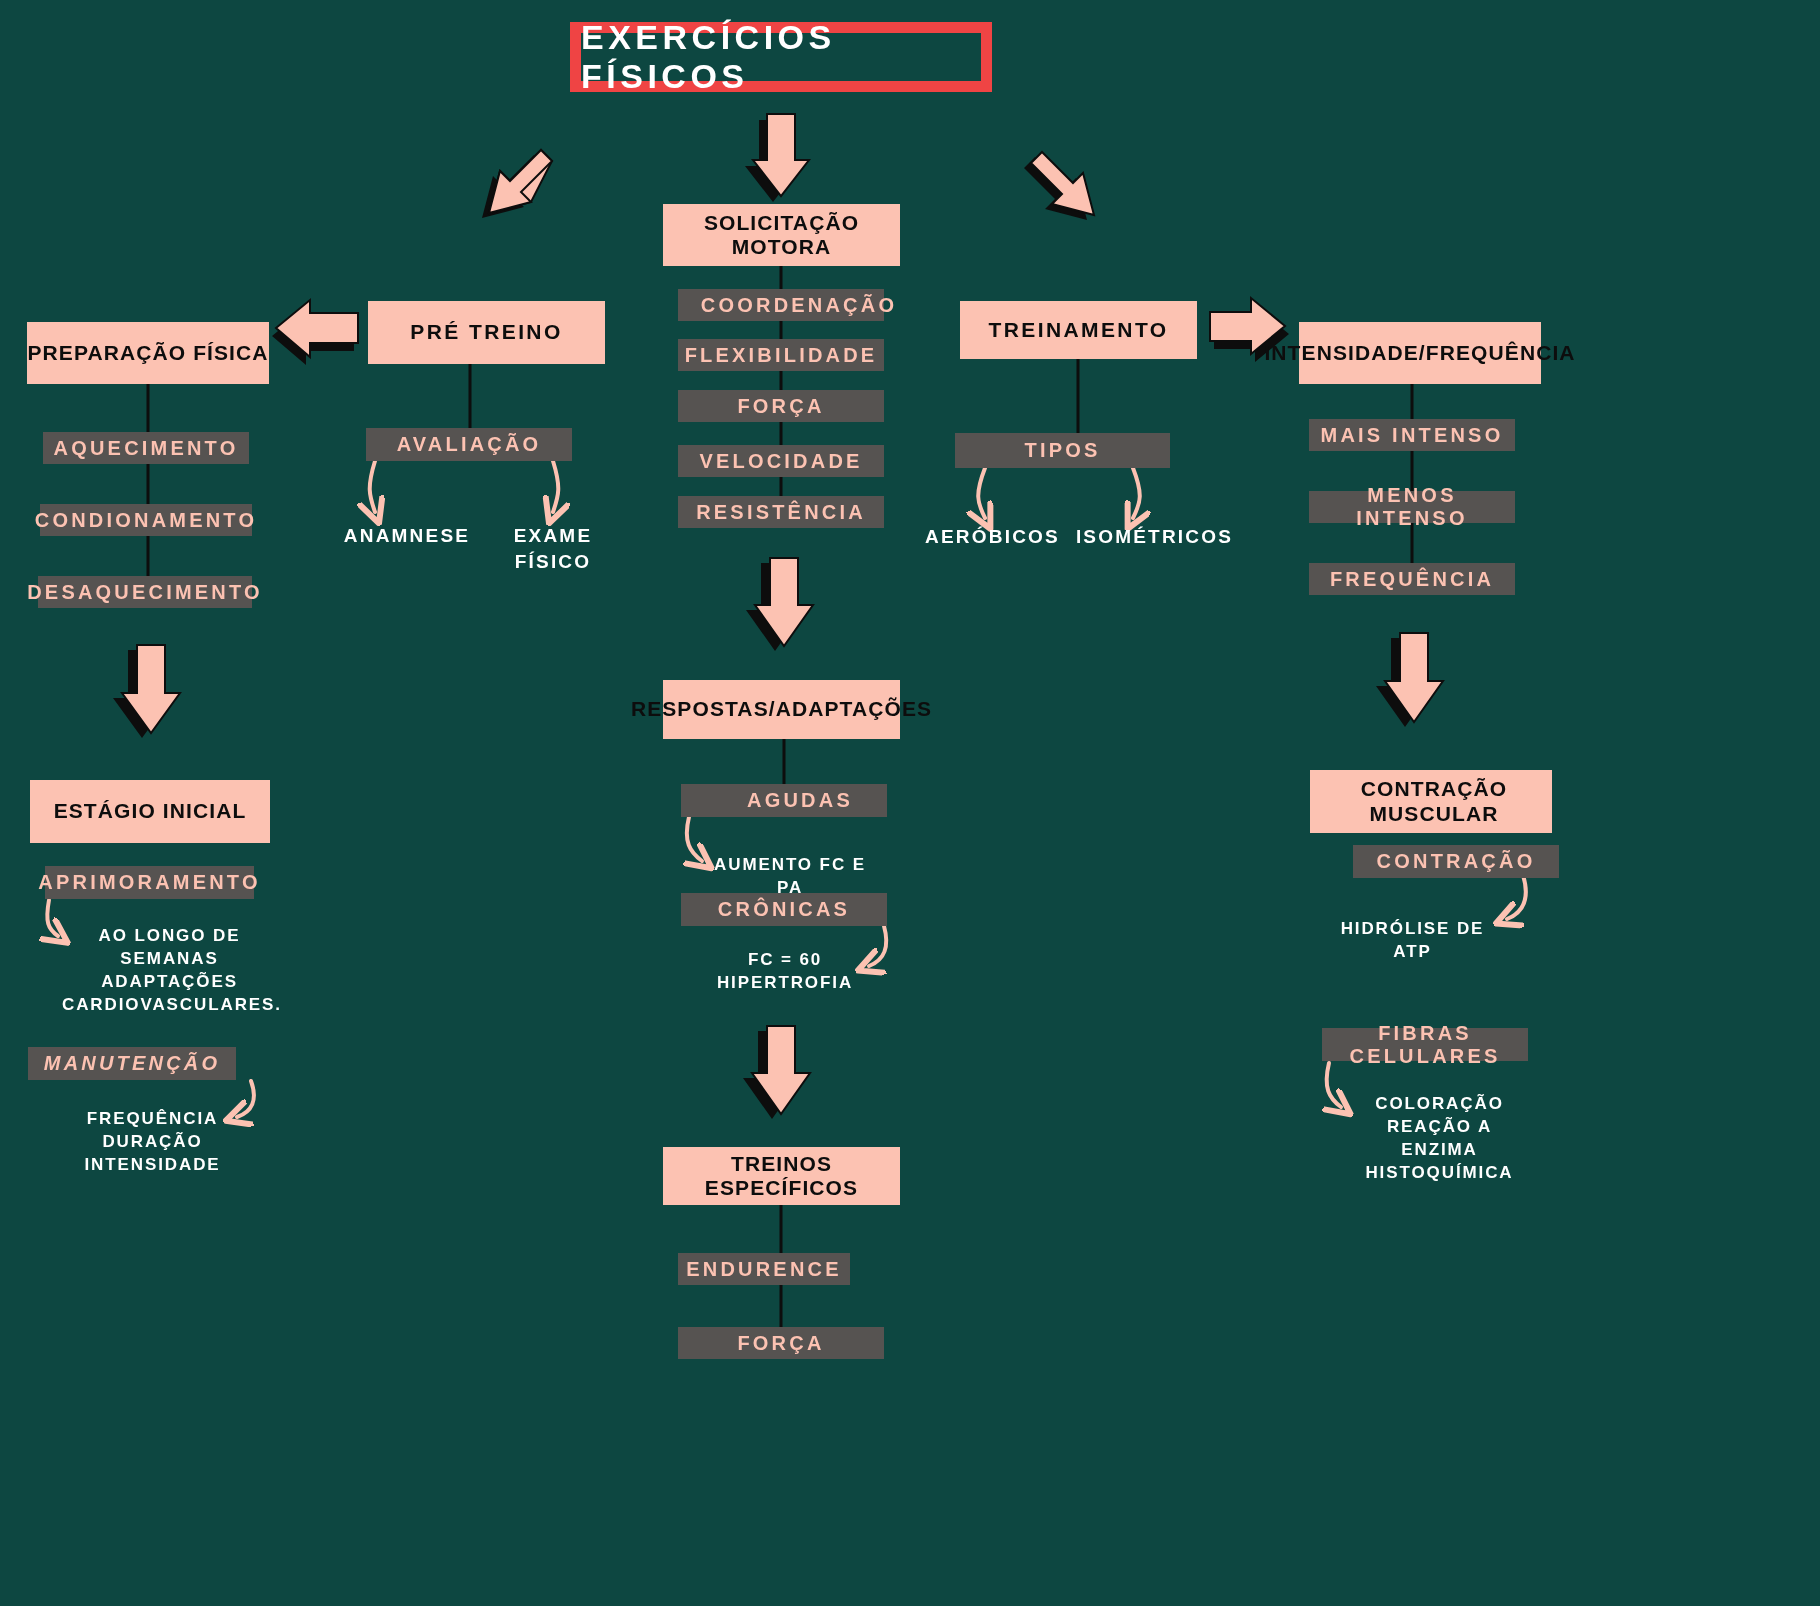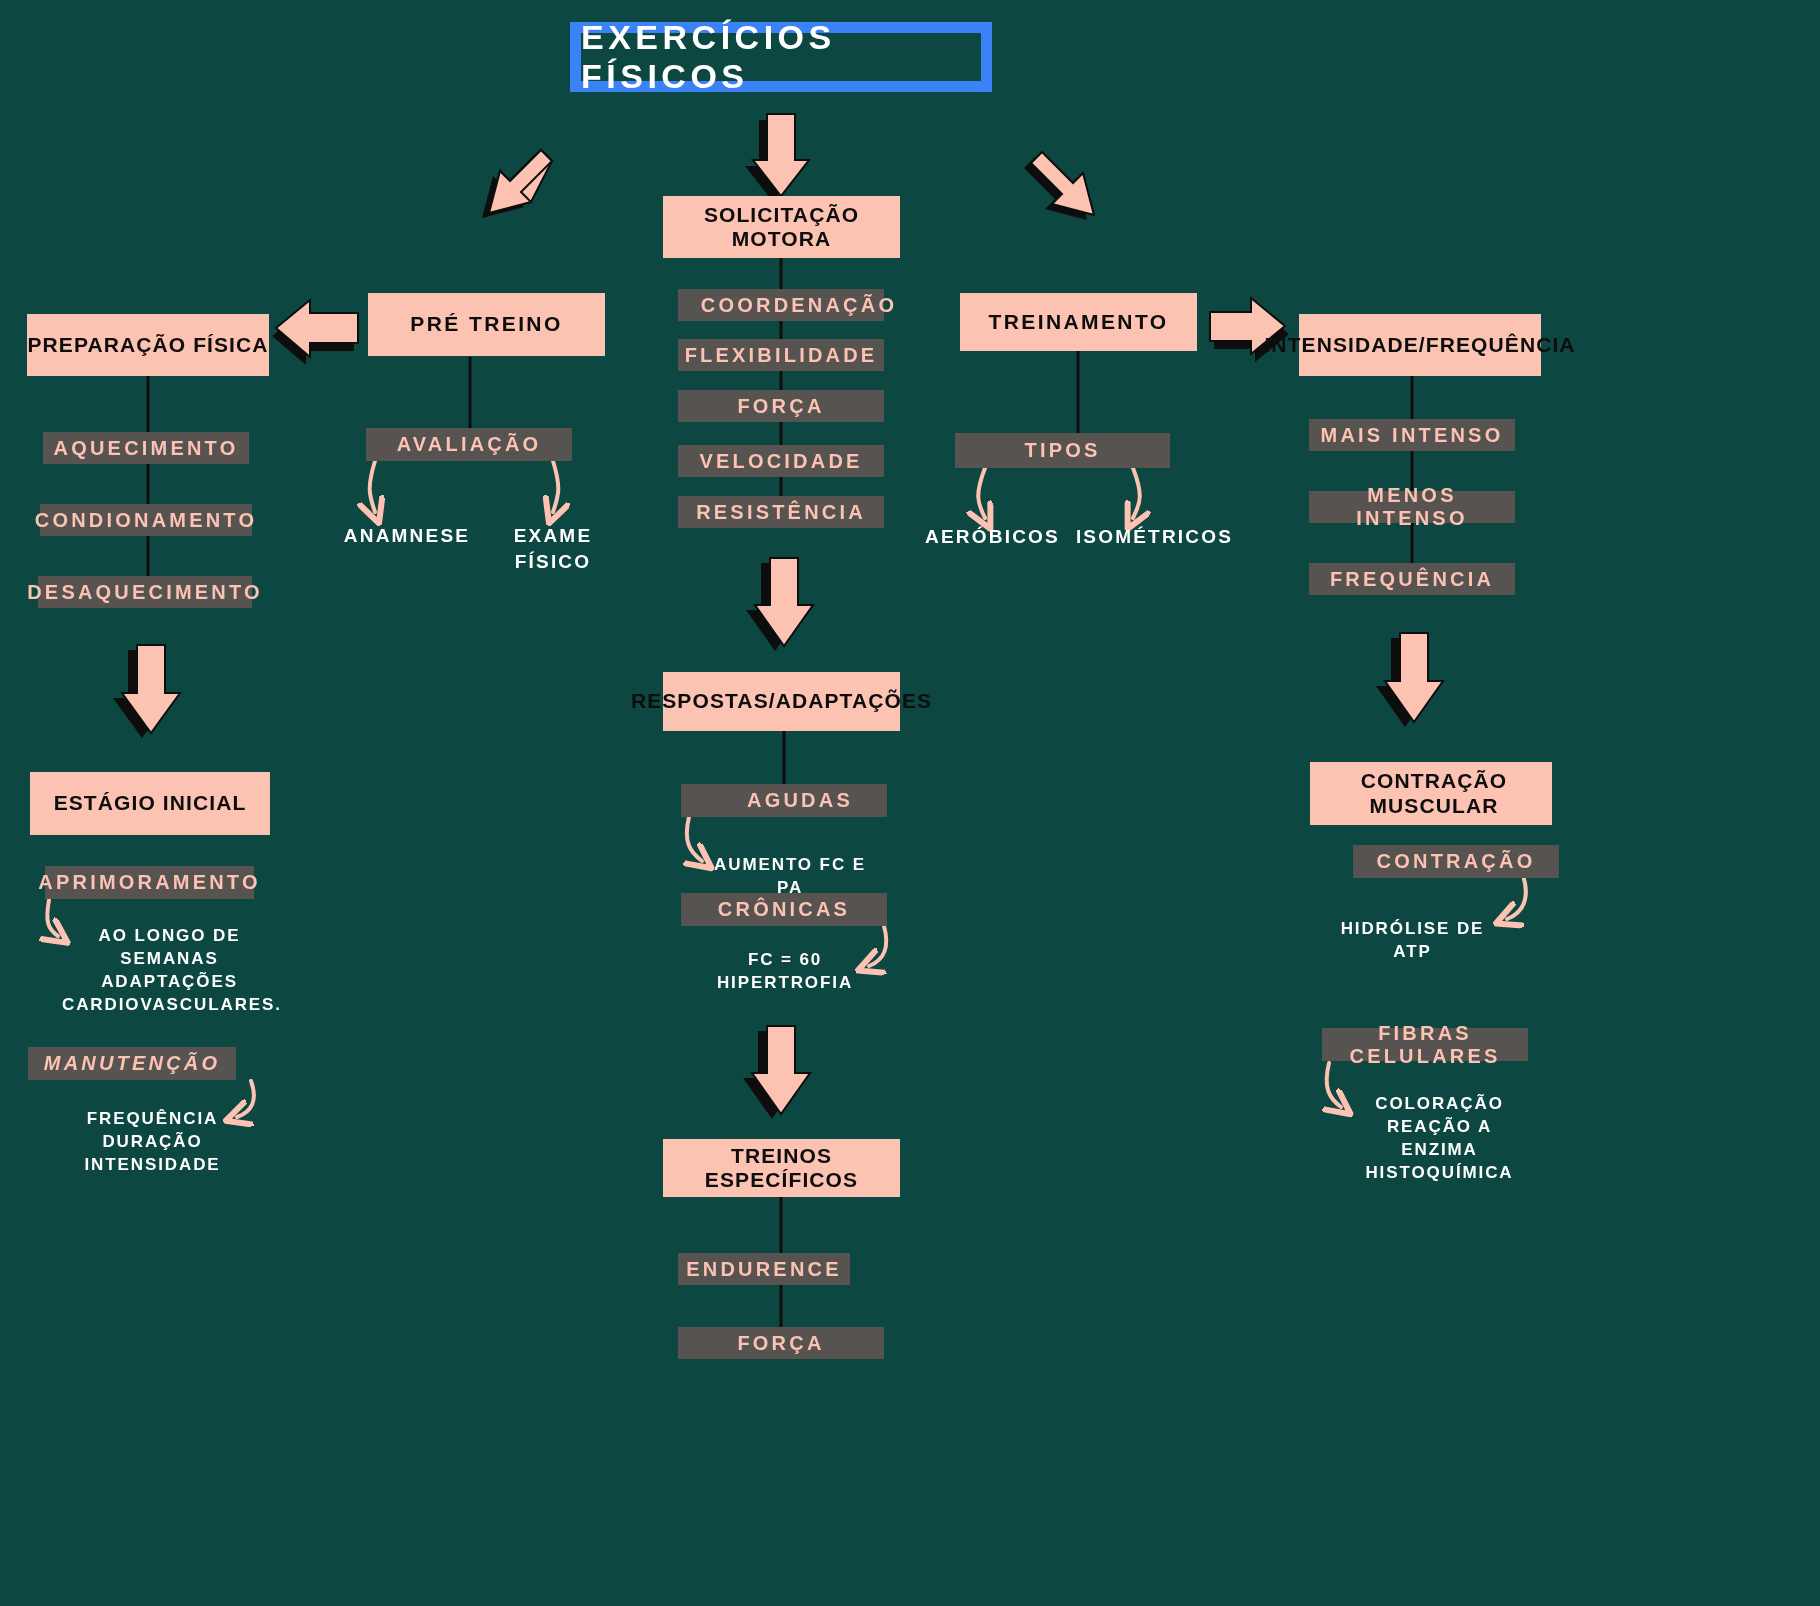--- a/index.html
+++ b/index.html
@@ -9,21 +9,21 @@
     font-family:"Liberation Sans", sans-serif;
     overflow:hidden;
     position:relative;
   }
   #canvas{position:absolute;left:0;top:0;width:1820px;height:1606px;}
 
   .abs{position:absolute;box-sizing:border-box;}
 
   
   .title-outer{
-    background:#3b82f6;
+    background:#ef4444;
     padding:11px;
     display:flex;align-items:center;justify-content:center;
   }
   .title-inner{
     background:#0d4741;
     width:100%;height:100%;
     display:flex;align-items:center;justify-content:center;
     color:#ffffff;
     font-weight:bold;
     font-size:34px;
@@ -31,20 +31,21 @@
   }
 
   
   .pbox{
     background:#fcc2b2;
     color:#0d0d0d;
     display:flex;align-items:center;justify-content:center;
     text-align:center;
     font-weight:bold;
     line-height:1.15;
+    margin-top:8px;
   }
   .pbox.lsp{letter-spacing:2.4px;}
   .pbox.lsp2{letter-spacing:1.1px;}
 
   
   .gbox{
     background:#565351;
     color:#fcc2b2;
     display:flex;align-items:center;justify-content:center;
     text-align:center;

